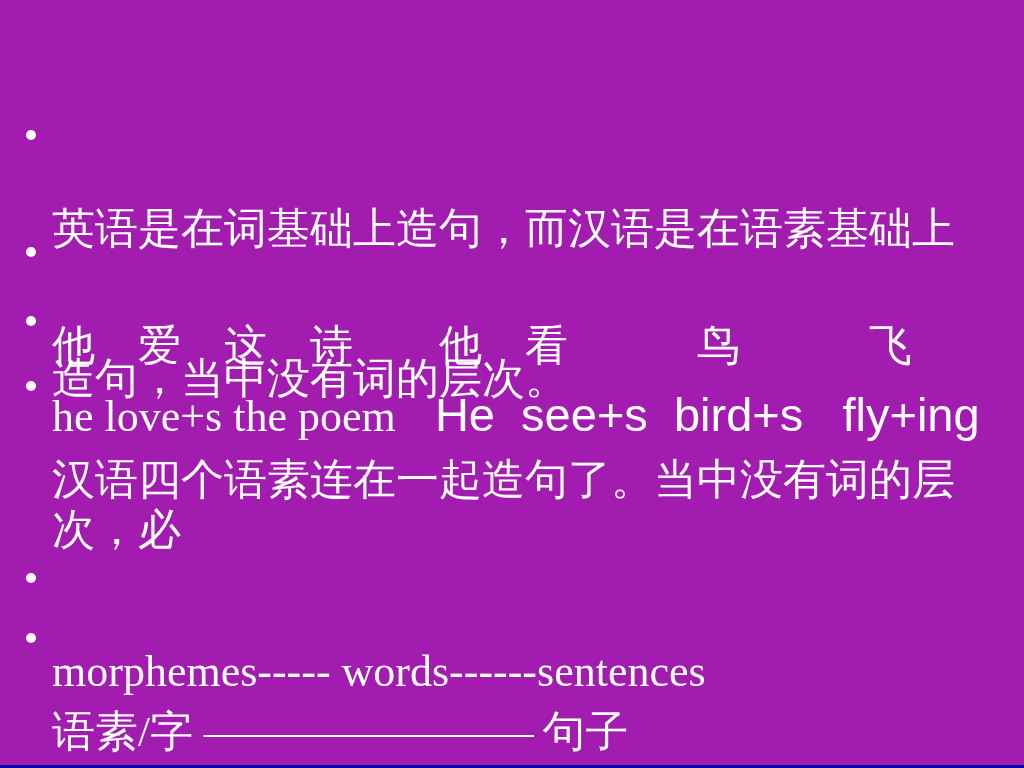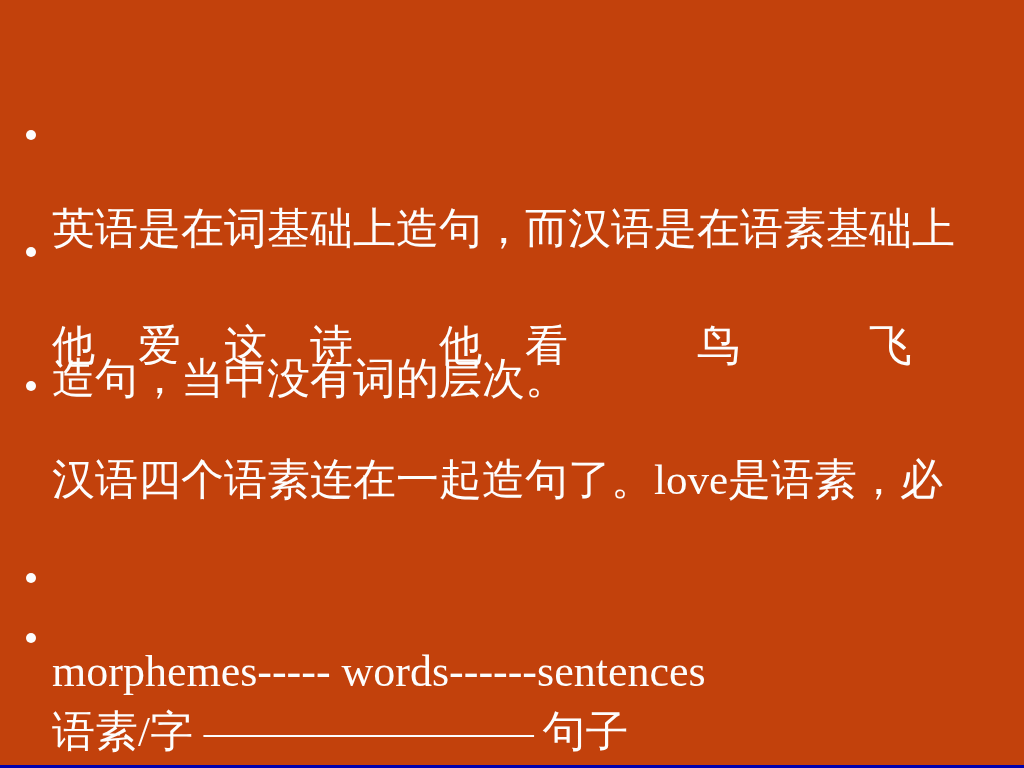--- a/index.html
+++ b/index.html
@@ -1,21 +1,21 @@
 <!DOCTYPE html>
 <html><head>
 <meta charset="utf-8">
 <title>Slide</title>
 <style>
   html, body { margin: 0; padding: 0; }
   .slide {
     position: relative;
     width: 1024px;
     height: 768px;
-    background: #c2410c;
+    background: #a21caf;
     overflow: hidden;
     font-family: "Liberation Serif", "DejaVu Serif", serif;
   }
   .bottom-edge {
     position: absolute;
     left: 0; right: 0; bottom: 0;
     height: 3px;
     background: #0000ae;
   }
   .bullet {
@@ -80,25 +80,31 @@
     </span>
   </div>
 
   <div class="bullet b2">
     <span class="dot"></span>
     <span class="text cjk">
       <span class="line">他　爱　这　诗　　他　看　　　鸟　　　飞</span>
     </span>
   </div>
 
+  <div class="bullet b3">
+    <span class="dot"></span>
+    <span class="text latin-serif">
+      <span class="line"><span>he love+s the poem</span><span class="latin-sans">   He  see+s  bird+s   fly+ing</span></span>
+    </span>
+  </div>
 
   <div class="bullet b4">
     <span class="dot"></span>
     <span class="text cjk">
-      <span class="line">汉语四个语素连在一起造句了。love是语素，必</span>
+      <span class="line">汉语四个语素连在一起造句了。当中没有词的层次，必</span>
     </span>
   </div>
 
   <div class="bullet b5">
     <span class="dot"></span>
     <span class="text latin-serif">
       <span class="line">morphemes----- words------sentences</span>
     </span>
   </div>
 

